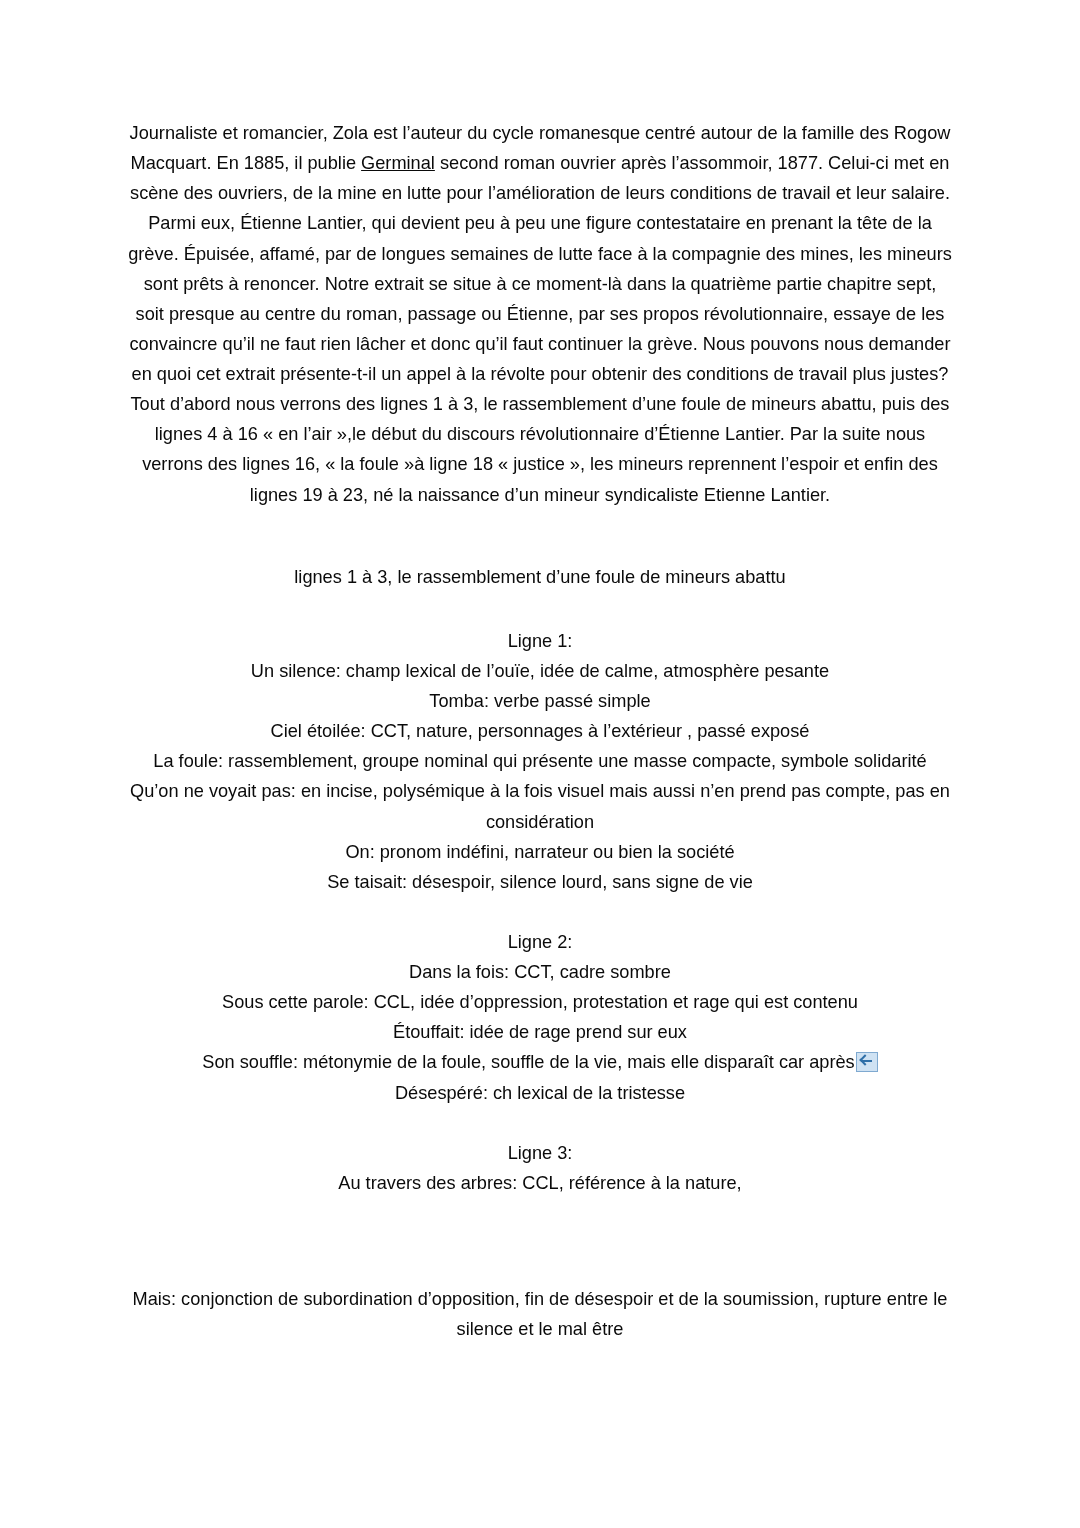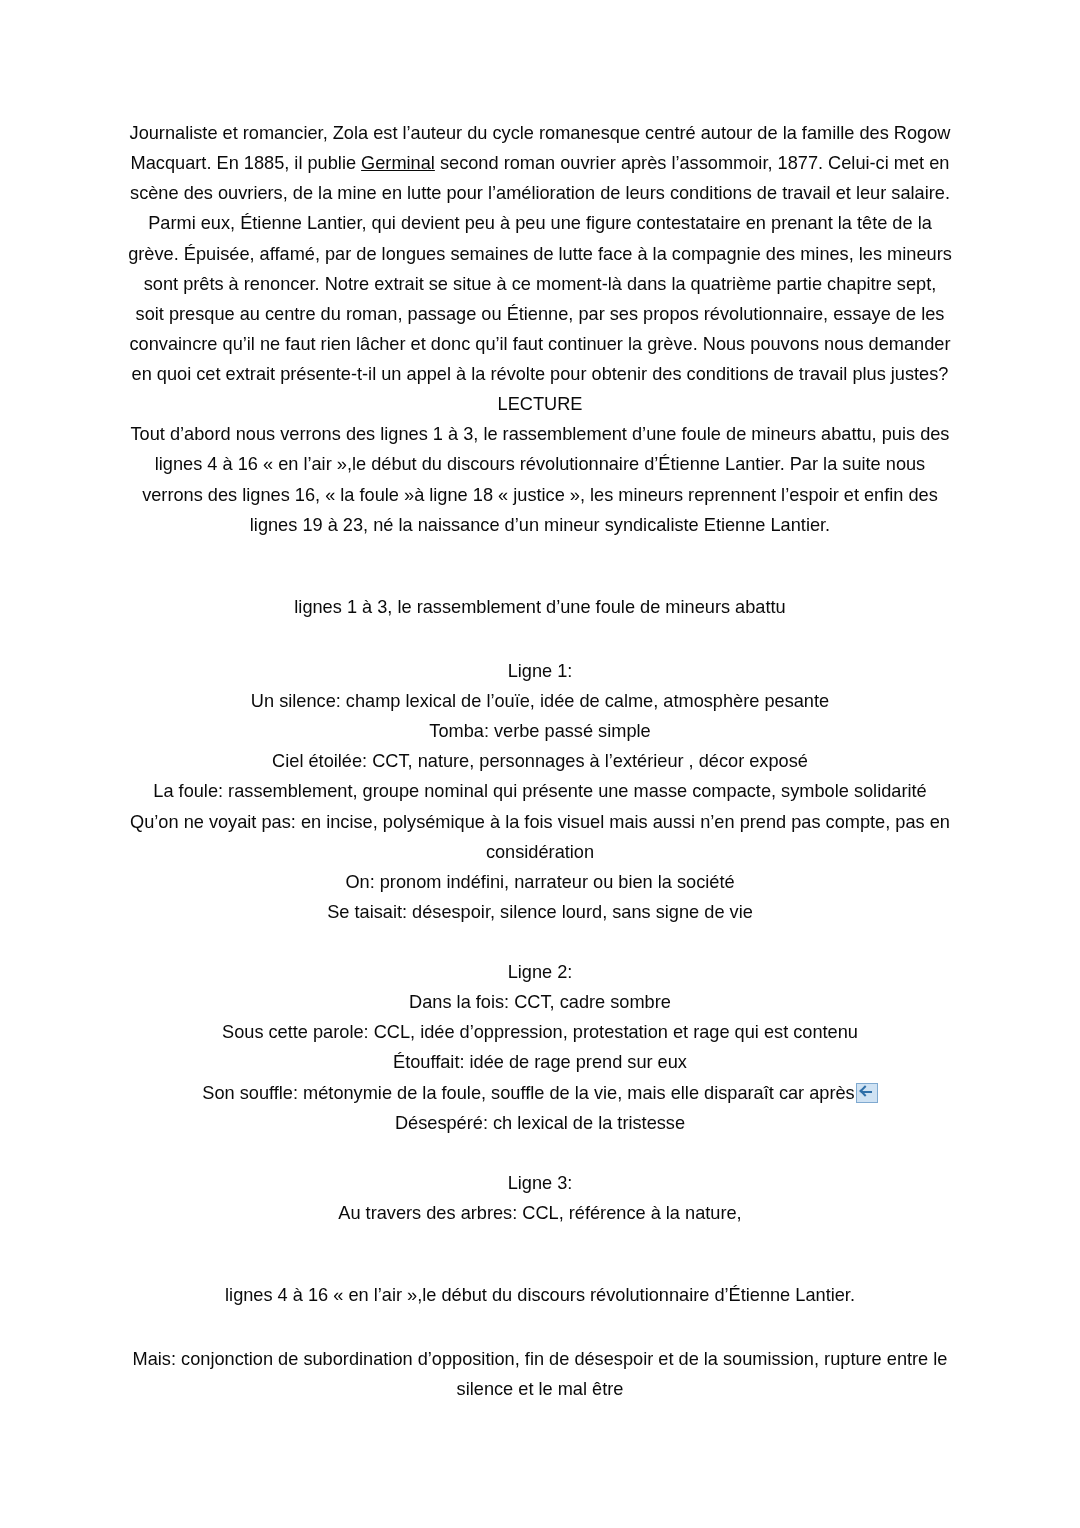--- a/index.html
+++ b/index.html
@@ -84,34 +84,33 @@
   }
 </style>
 </head>
 <body>
 
 <div class="page">
   <div class="doc-body">
 
     <p class="para intro-para"><span>Journaliste et romancier, Zola est l’auteur du cycle romanesque centré autour de la famille des Rogow Macquart. En 1885, il publie </span><u class="underline">Germinal</u><span> second roman ouvrier après l’assommoir, 1877. Celui-ci met en scène des ouvriers, de la mine en lutte pour l’amélioration de leurs conditions de travail et leur salaire. Parmi eux, Étienne Lantier, qui devient peu à peu une figure contestataire en prenant la tête de la grève. Épuisée, affamé, par de longues semaines de lutte face à la compagnie des mines, les mineurs sont prêts à renoncer. Notre extrait se situe à ce moment-là dans la quatrième partie chapitre sept, soit presque au centre du roman, passage ou Étienne, par ses propos révolutionnaire, essaye de les convaincre qu’il ne faut rien lâcher et donc qu’il faut continuer la grève. Nous pouvons nous demander en quoi cet extrait présente-t-il un appel à la révolte pour obtenir des conditions de travail plus justes?</span></p>
 
-    <p class="para line">LECTURE</p>
 
     <p class="para">Tout d’abord nous verrons des lignes 1 à 3, le rassemblement d’une foule de mineurs abattu, puis des lignes 4 à 16 « en l’air »,le début du discours révolutionnaire d’Étienne Lantier. Par la suite nous verrons des lignes 16, « la foule »à ligne 18 « justice », les mineurs reprennent l’espoir et enfin des lignes 19 à 23, né la naissance d’un mineur syndicaliste Etienne Lantier.</p>
 
     <div class="spacer-lg"></div>
 
     <p class="para heading-bold">lignes 1 à 3, le rassemblement d’une foule de mineurs abattu</p>
 
     <div class="spacer-md"></div>
 
     <p class="para line">Ligne 1:</p>
     <p class="para line">Un silence: champ lexical de l’ouïe, idée de calme, atmosphère pesante</p>
     <p class="para line">Tomba: verbe passé simple</p>
-    <p class="para line">Ciel étoilée: CCT, nature, personnages à l’extérieur , décor exposé</p>
+    <p class="para line">Ciel étoilée: CCT, nature, personnages à l’extérieur , passé exposé</p>
     <p class="para line">La foule: rassemblement, groupe nominal qui présente une masse compacte, symbole solidarité</p>
     <p class="para line">Qu’on ne voyait pas: en incise, polysémique à la fois visuel mais aussi n’en prend pas compte, pas en considération</p>
     <p class="para line">On: pronom indéfini, narrateur ou bien la société</p>
     <p class="para line">Se taisait: désespoir, silence lourd, sans signe de vie</p>
 
     <div class="spacer-sm"></div>
 
     <p class="para line">Ligne 2:</p>
     <p class="para line">Dans la fois: CCT, cadre sombre</p>
     <p class="para line">Sous cette parole: CCL, idée d’oppression, protestation et rage qui est contenu</p>
@@ -119,20 +118,19 @@
     <p class="para line"><span>Son souffle: métonymie de la foule, souffle de la vie, mais elle disparaît car après</span><span class="inline-marker"></span></p>
     <p class="para line">Désespéré: ch lexical de la tristesse</p>
 
     <div class="spacer-sm"></div>
 
     <p class="para line">Ligne 3:</p>
     <p class="para line">Au travers des arbres: CCL, référence à la nature,</p>
 
     <div class="spacer-lg"></div>
 
-    <p class="para heading-bold">lignes 4 à 16 « en l’air »,le début du discours révolutionnaire d’Étienne Lantier.</p>
 
     <div class="spacer-md"></div>
 
     <p class="para">Mais: conjonction de subordination d’opposition, fin de désespoir et de la soumission, rupture entre le silence et le mal être</p>
 
   </div>
 </div>
 
 </body></html>

